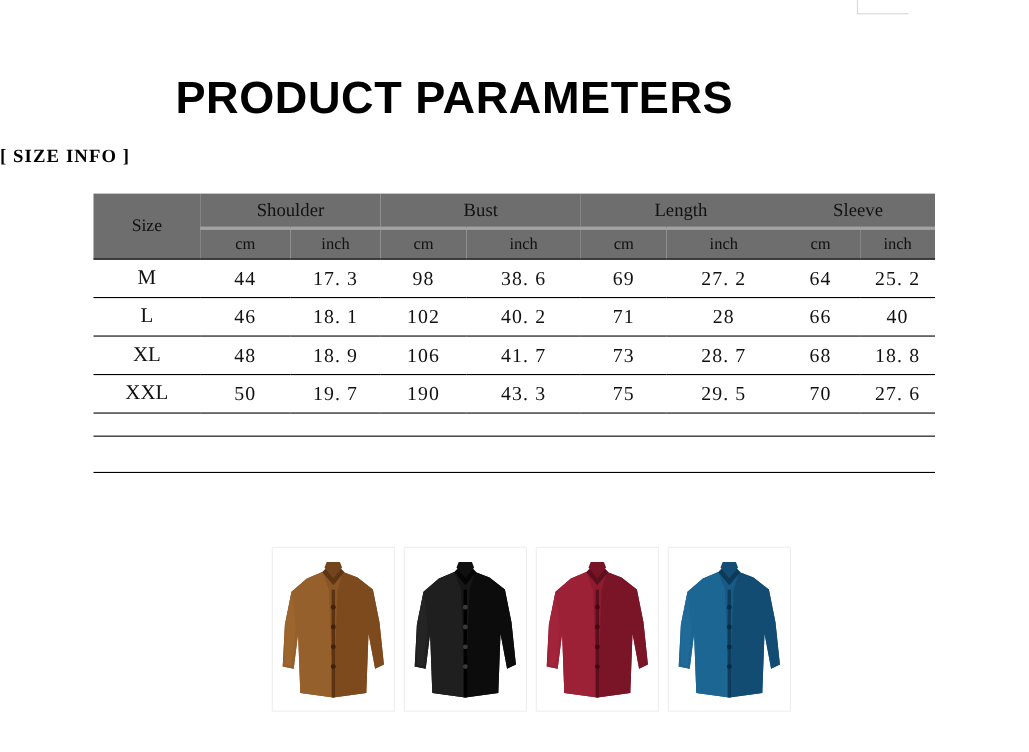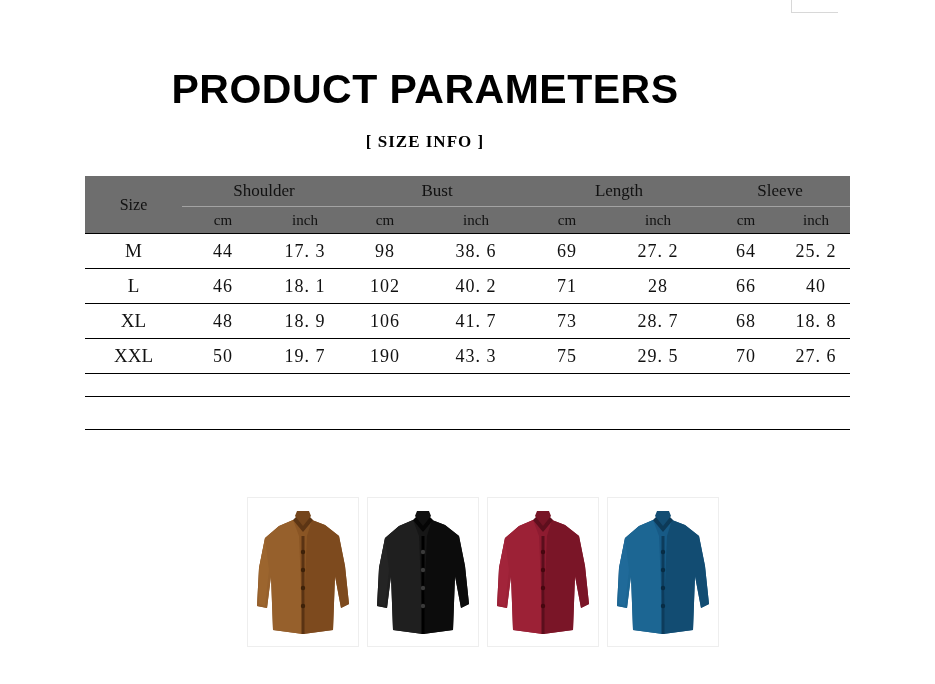--- a/index.html
+++ b/index.html
@@ -11,21 +11,20 @@
     height: 684px;
     background: #ffffff;
     font-family: "Liberation Sans", sans-serif;
     overflow: hidden;
     position: relative;
   }
   .page {
     position: relative;
     width: 826px;
     height: 684px;
-    padding-left: 12px;
   }
   .corner-mark {
     position: absolute;
     top: 0;
     right: 0;
     width: 46px;
     height: 12px;
     border-left: 1px solid #d8d8d8;
     border-bottom: 1px solid #d8d8d8;
     background: #ffffff;
@@ -34,21 +33,21 @@
     text-align: center;
     font-size: 41px;
     font-weight: bold;
     letter-spacing: 0.5px;
     color: #000000;
     margin: 0;
     padding-top: 66px;
     font-family: "Liberation Sans", sans-serif;
   }
   .subtitle {
-    text-align: center;
+    text-align: left;
     font-size: 17px;
     font-weight: bold;
     color: #000000;
     margin: 0;
     padding-top: 19px;
     letter-spacing: 1px;
     font-family: "Liberation Serif", serif;
   }
   .table-wrap {
     position: absolute;
@@ -86,21 +85,21 @@
   }
   th.size-cell {
     background: #6e6e6e;
     color: #ffffff;
     font-size: 16px;
     font-weight: normal;
     font-family: "Liberation Sans", sans-serif;
     margin-left: 32px;
   }
   th.group-cell {
-    border-bottom: 1px solid #a3a3a3;
+    border-bottom: 3px solid #a3a3a3;
   }
   tbody tr td {
     height: 32px;
     font-size: 18px;
     border-bottom: 1px solid #000000;
     letter-spacing: 1px;
   }
   tbody tr:first-child td {
     border-top: 1px solid #000000;
   }

